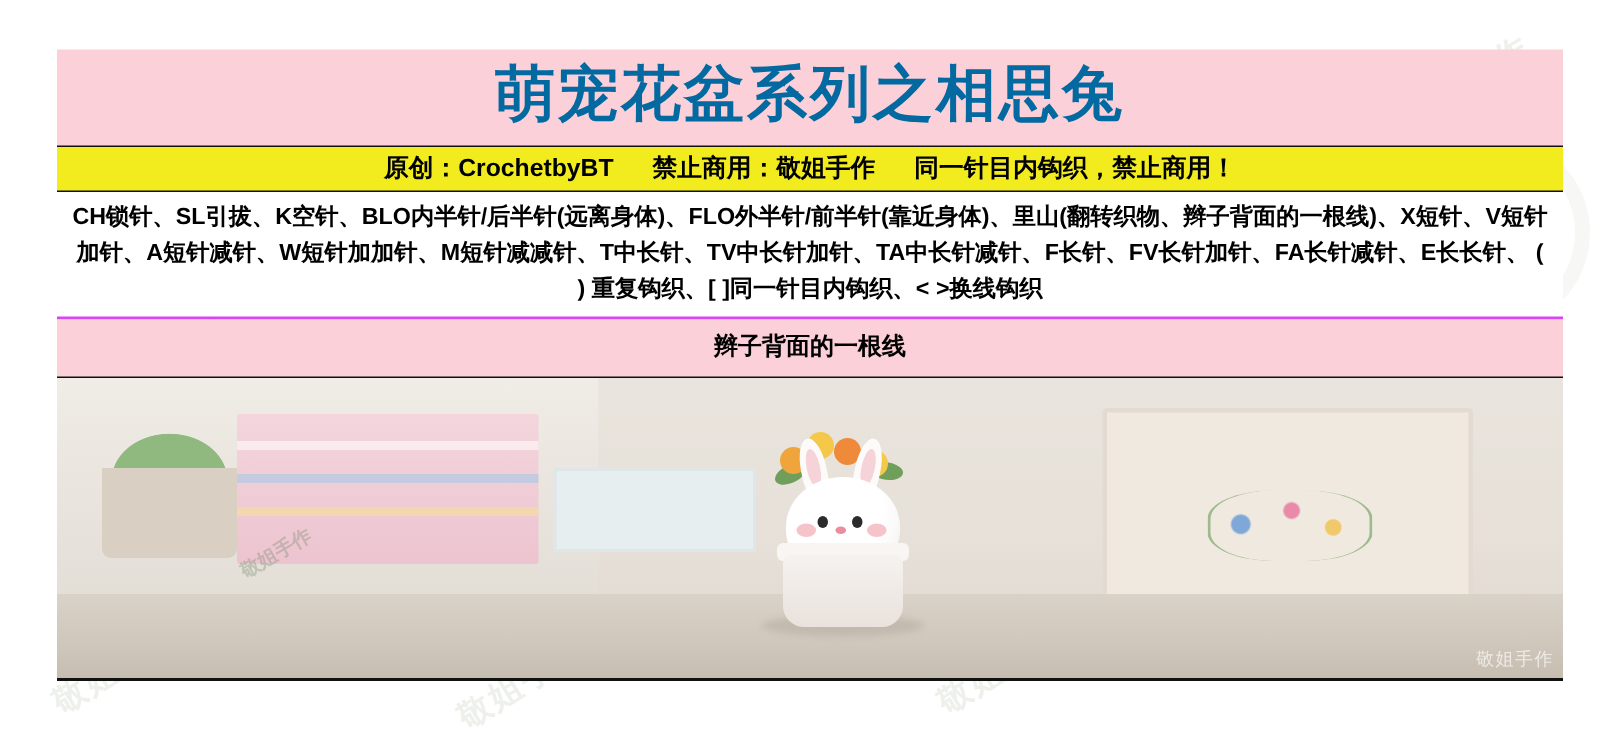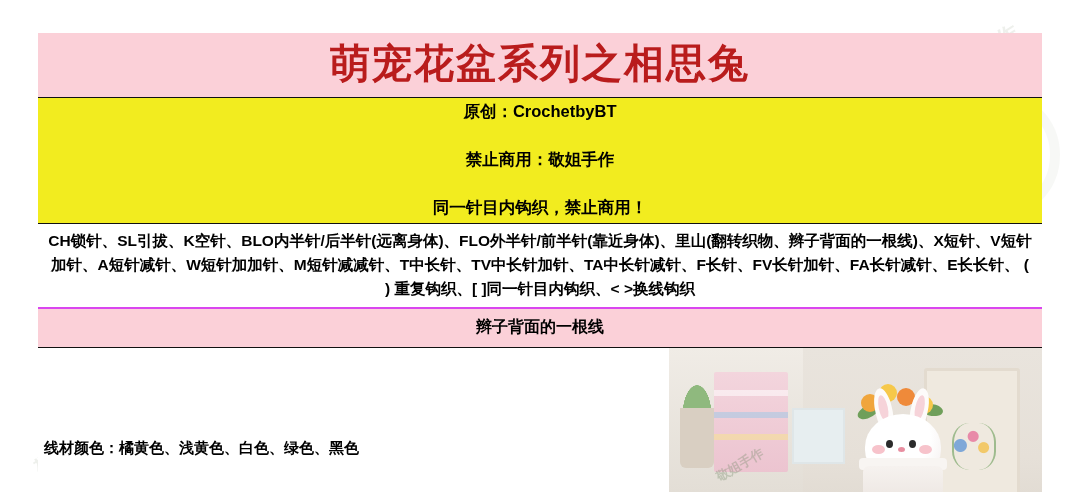--- a/index.html
+++ b/index.html
@@ -49,39 +49,38 @@
 
   .title-band {
     background: #fbd0d8;
     text-align: center;
     padding: 7px 0 11px 0;
   }
   .title-text {
     font-family: "DejaVu Sans", "Liberation Sans", sans-serif;
     font-size: 40px;
     font-weight: 700;
-    color: #b91c1c;
+    color: #0369a1;
     letter-spacing: 2px;
     line-height: 1.15;
   }
 
   .credit-band {
     background: #f2ec1f;
     border-top: 1px solid #111;
     border-bottom: 1px solid #111;
     display: flex;
     justify-content: center;
     align-items: center;
     gap: 26px;
     padding: 3px 0 4px 0;
     font-size: 16.5px;
     font-weight: 700;
     color: #000;
     white-space: nowrap;
-    flex-direction: column;
   }
 
   .abbrev-band {
     background: #ffffff;
     border-bottom: 2px solid #d946ef;
     padding: 5px 10px 6px 10px;
     text-align: center;
     font-size: 15.5px;
     font-weight: 700;
     color: #000;
@@ -372,23 +371,20 @@
     <span>原创：CrochetbyBT</span>
     <span>禁止商用：敬姐手作</span>
     <span>同一针目内钩织，禁止商用！</span>
   </div>
 
   <div class="abbrev-band">CH锁针、SL引拔、K空针、BLO内半针/后半针(远离身体)、FLO外半针/前半针(靠近身体)、里山(翻转织物、辫子背面的一根线)、X短针、V短针加针、A短针减针、W短针加加针、M短针减减针、T中长针、TV中长针加针、TA中长针减针、F长针、FV长针加针、FA长针减针、E长长针、 ( ) 重复钩织、[ ]同一针目内钩织、&lt; &gt;换线钩织</div>
 
   <div class="section-band">辫子背面的一根线</div>
 
   <div class="content-row">
-    <div class="content-left">
-      <div class="materials-text">线材颜色：橘黄色、浅黄色、白色、绿色、黑色</div>
-    </div>
     <div class="content-right">
       <div class="photo">
         <div class="backdrop-left"></div>
         <div class="plant-leaf"></div>
         <div class="plant-pot"></div>
         <div class="shelf-box">
           <div class="stripe s1"></div>
           <div class="stripe s2"></div>
           <div class="stripe s3"></div>
         </div>

